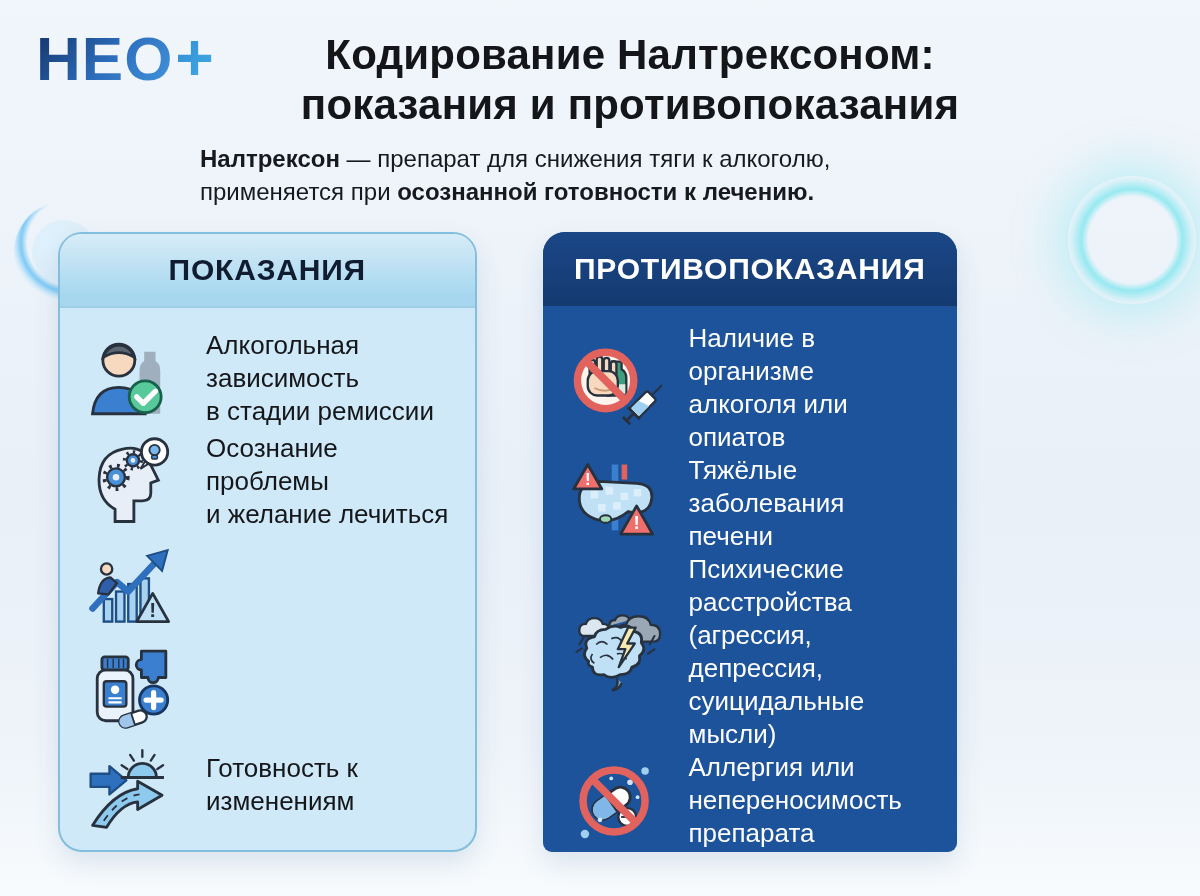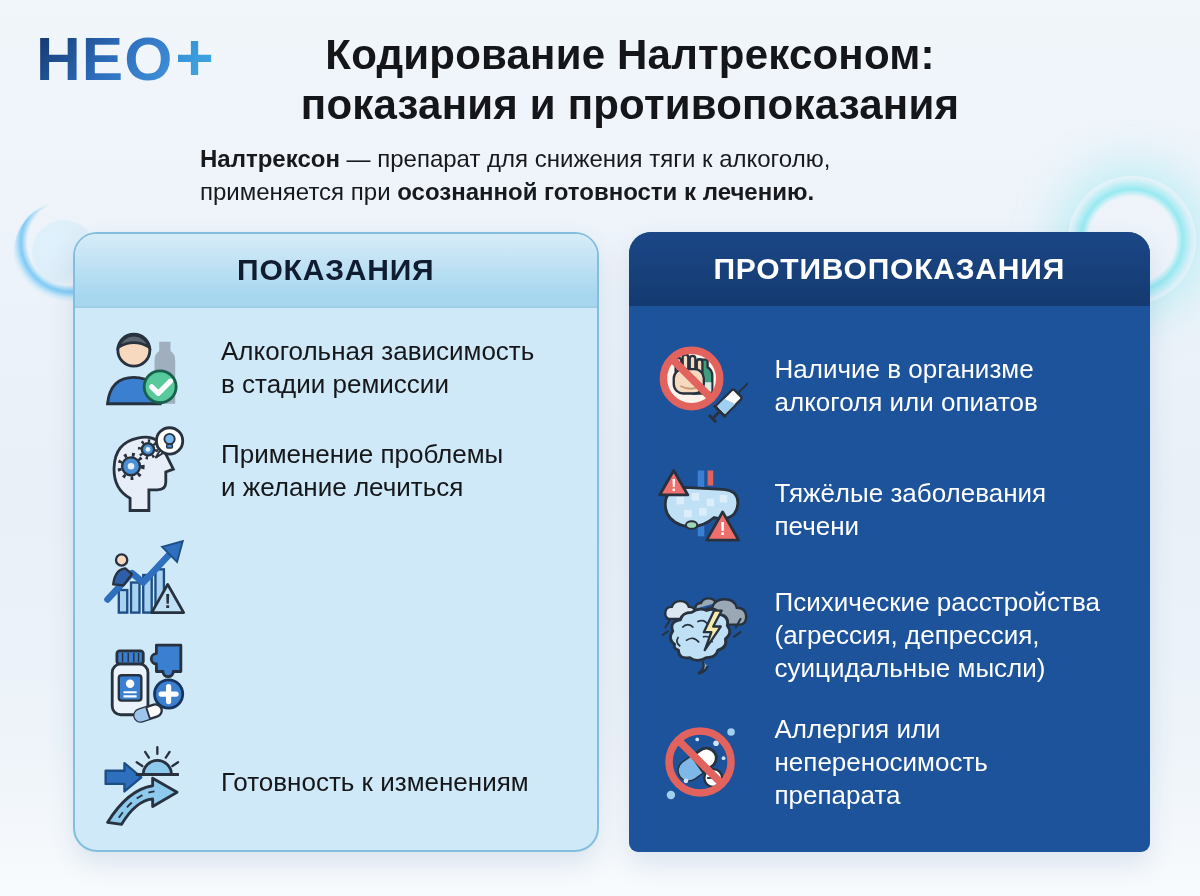--- a/index.html
+++ b/index.html
@@ -20,33 +20,33 @@
     background:linear-gradient(130deg,#2e86d0,#45b1e8);
     -webkit-background-clip:text; background-clip:text; color:transparent; -webkit-text-fill-color:transparent;
     margin-left:2px; font-size:66px;
   }
   .title { position:absolute; left:170px; right:110px; top:30px; text-align:center;
            font-size:42px; font-weight:800; color:#141619; line-height:1.2; letter-spacing:.2px; }
   .subtitle { position:absolute; left:200px; right:200px; top:142px; 
               font-size:24px; color:#17191d; line-height:1.38; }
   .subtitle b { font-weight:700; }
   
-  .cards { position:absolute; left:73px; top:232px; width:1077px; display:flex; gap:30px; }
+  .cards { position:absolute; left:58px; top:232px; width:899px; display:flex; gap:66px; }
   .card { flex:1; height:620px; display:flex; flex-direction:column;
           box-shadow:0 12px 26px rgba(30,80,140,.12); }
   .card-light { background:#cfe9f8; border:2px solid #83bedd; border-radius:24px; }
   .card-dark  { background:#1d539b; border-radius:22px 22px 9px 9px; }
   .card-header { height:74px; flex:0 0 74px; display:flex; align-items:center; justify-content:center;
                  font-size:30px; font-weight:800; letter-spacing:.8px; }
   .card-light .card-header { background:linear-gradient(180deg,#d7ecf8 0%,#a7d7ef 85%);
                              color:#101c30; border-radius:21px 21px 0 0; border-bottom:2px solid #9fcde6; }
   .card-dark .card-header  { background:linear-gradient(180deg,#1b4787 0%,#143a70 100%);
                              color:#ffffff; border-radius:22px 22px 0 0; }
   .card-body { flex:1; display:flex; flex-direction:column; justify-content:space-evenly;
-               padding:4px 14px 12px 24px; }
+               padding:16px 14px 12px 24px; }
   .row { display:flex; align-items:center; gap:26px; min-height:96px; }
   .icon-box { width:96px; height:96px; flex:0 0 96px; display:flex; align-items:center; justify-content:center; }
   .icon-box svg { width:94px; height:94px; }
   .item-text { font-size:26px; line-height:1.27; white-space:pre-line; color:#15171a; }
   .card-dark .item-text { color:#ffffff; }
   
   .bubble-left { position:absolute; left:14px; top:202px; width:100px; height:100px; border-radius:50%;
     background:radial-gradient(circle at 58% 42%, rgba(255,255,255,0) 52%, rgba(120,200,245,.95) 60%,
                rgba(180,225,250,.55) 67%, rgba(180,225,250,0) 72%);
     filter:blur(.4px); transform:rotate(-12deg); }
@@ -109,21 +109,21 @@
               <circle cx="33" cy="45" r="3.5" fill="#e8eef7"></circle>
               <circle cx="51" cy="27" r="9" fill="none" stroke="#28323f" stroke-width="3.5" stroke-dasharray="2.5 4.5"></circle>
               <circle cx="51" cy="27" r="6.5" fill="#4a90d9" stroke="#28323f" stroke-width="2.5"></circle>
               <circle cx="51" cy="27" r="2.5" fill="#e8eef7"></circle>
               <circle cx="74" cy="18" r="14" fill="#ffffff" stroke="#28323f" stroke-width="3"></circle>
               <path d="M64 28 l-5 8 8-5 z" fill="#ffffff" stroke="#28323f" stroke-width="2"></path>
               <circle cx="74" cy="16" r="5.5" fill="#79b8ec" stroke="#28323f" stroke-width="2"></circle>
               <rect x="71" y="21.5" width="6" height="4" rx="1" fill="#4a90d9" stroke="#28323f" stroke-width="1.5"></rect>
             </svg>
           </div>
-          <div class="item-text">Применение проблемы
+          <div class="item-text">Осознание проблемы
 и желание лечиться</div>
         </div>
 
         <div class="row">
           <div class="icon-box">
             <svg viewBox="0 0 100 100">
               <g fill="#a8d2ef" stroke="#1d4e85" stroke-width="2.5">
                 <rect x="20" y="66" width="9" height="24"></rect>
                 <rect x="33" y="58" width="9" height="32"></rect>
                 <rect x="46" y="50" width="9" height="40"></rect>

